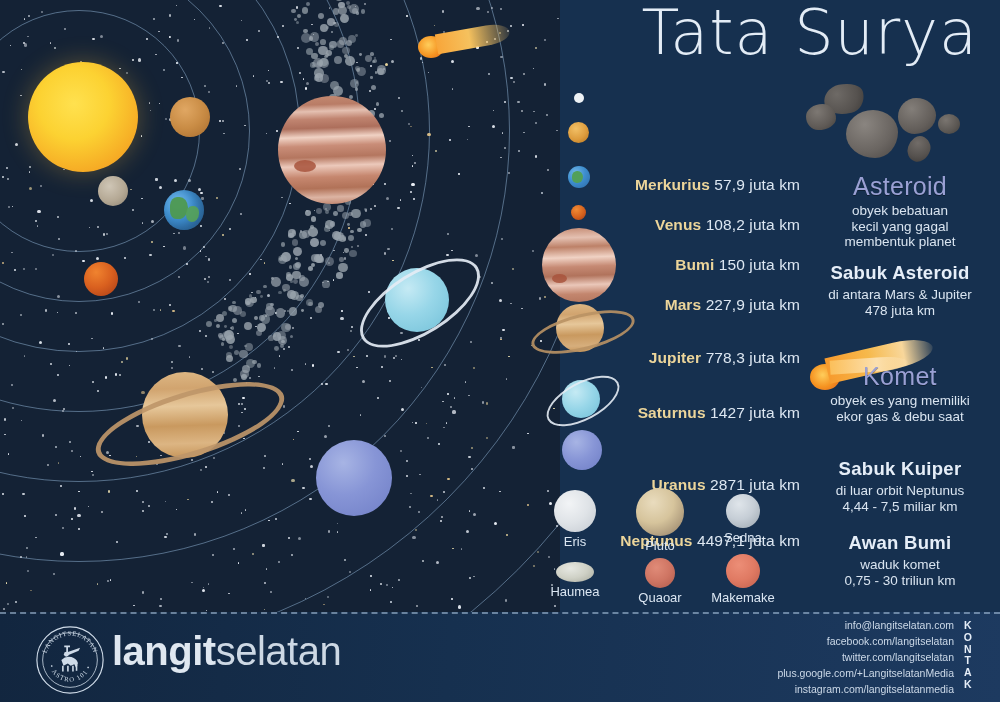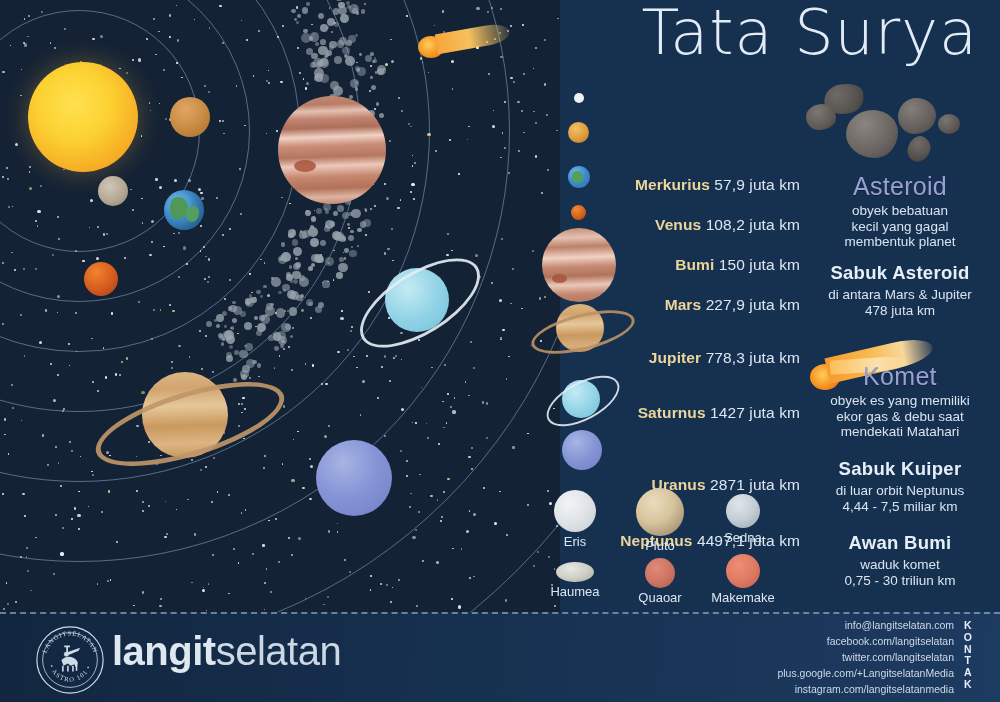--- a/index.html
+++ b/index.html
@@ -1193,21 +1193,20 @@
       <div style="position:absolute;left:20px;top:14px;width:78px;height:14px;
            background:linear-gradient(92deg,#fbbf5a 0%,#fce0ae 60%,rgba(255,240,210,.10) 100%);
            border-radius:0 70% 70% 0/0 100% 100% 0;transform:rotate(-4deg);"></div>
     </div>
 
     <div class="sect" style="left:0;top:362px;width:200px;">
       <div class="rh h-komet">Komet</div>
       <div class="rsub" style="font-size:13.5px;margin-top:2px;">
         <div>obyek es yang memiliki</div>
         <div>ekor gas &amp; debu saat</div>
-        <div>mendekati Matahari</div>
       </div>
     </div>
 
     <div class="sect" style="left:0;top:458px;width:200px;">
       <div class="rh h-white">Sabuk Kuiper</div>
       <div class="rsub" style="font-size:13.5px;margin-top:3px;">
         <div>di luar orbit Neptunus</div>
         <div>4,44 - 7,5 miliar km</div>
       </div>
     </div>

